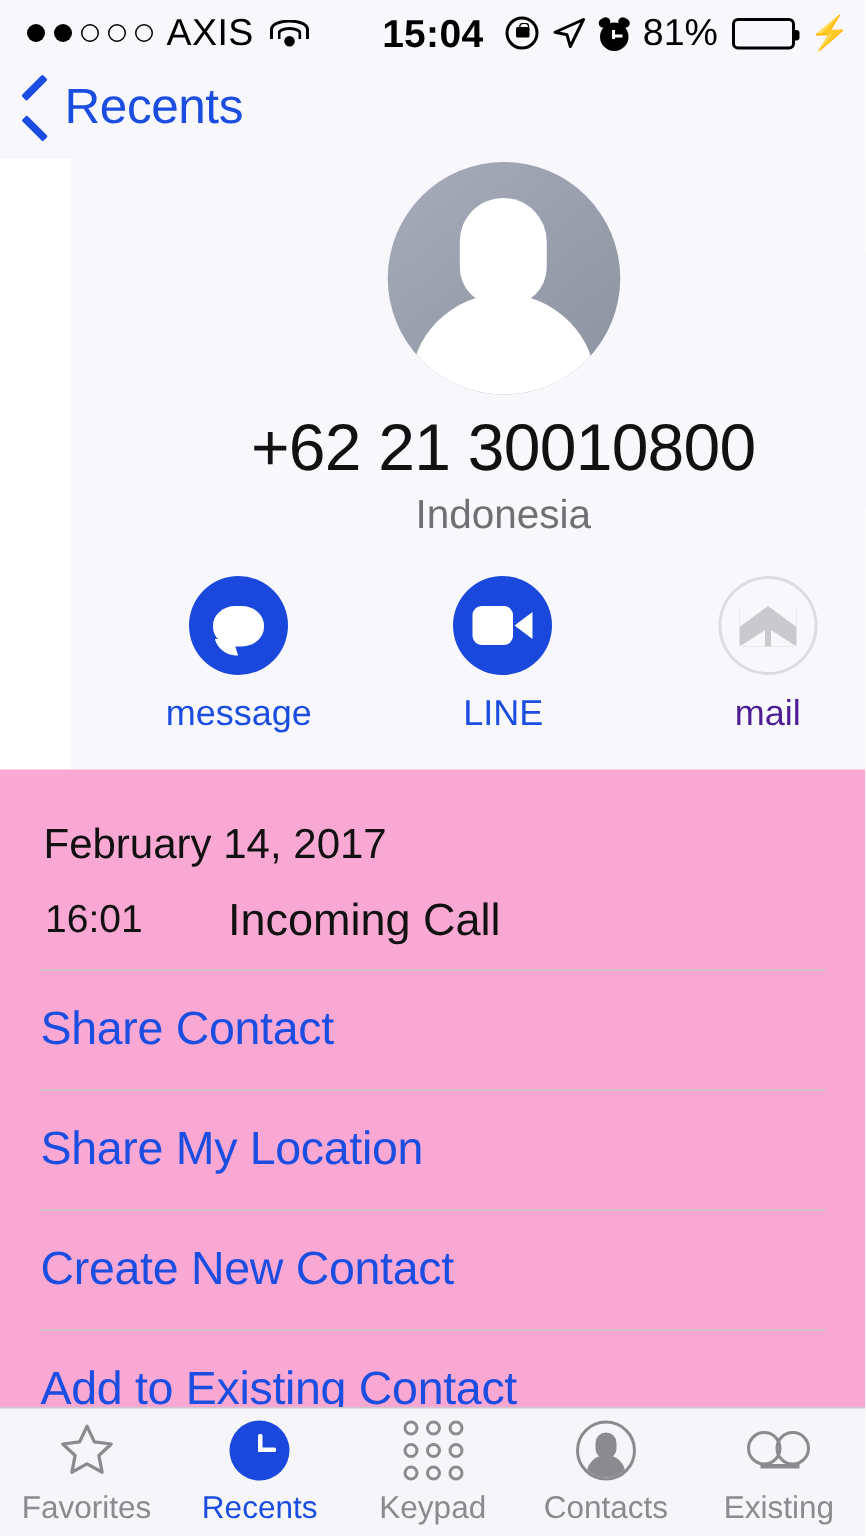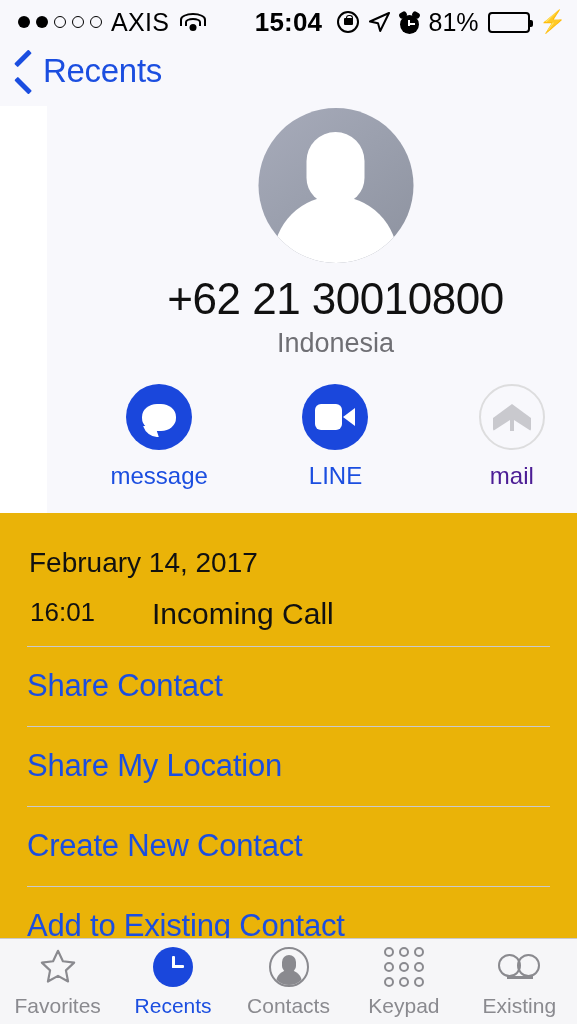--- a/index.html
+++ b/index.html
@@ -178,21 +178,21 @@
   }
   .envelope .notchR {
     position:absolute; right:0; bottom:0; width:0; height:0;
     border-width:0 17px 11px 0; border-style:solid;
     border-color:transparent transparent #f8f8fc transparent;
   }
 
   
   .body-list {
     position:absolute; top:513px; left:0; width:577px; height:425px;
-    background:#eab308;
+    background:#f9a8d4;
   }
   .datehead {
     position:absolute; left:29px; top:34px;
     font-size:28px; color:#111;
   }
   .callrow {
     position:absolute; left:0; top:84px; width:577px; height:46px;
   }
   .callrow .time { position:absolute; left:30px; font-size:26px; color:#111; }
   .callrow .type { position:absolute; left:152px; font-size:30px; color:#111;
@@ -383,42 +383,42 @@
       <span class="icon-box">
         <span class="clock-active">
             <span class="hh"></span>
             <span class="mm"></span>
           </span>
       </span>
       <span class="tlabel">Recents</span>
     </div>
     <div class="tab">
       <span class="icon-box">
+        <span class="keypadicon">
+          <i></i>
+            <i></i>
+            <i></i>
+            <i></i>
+            <i></i>
+            <i></i>
+            <i></i>
+            <i></i>
+            <i></i>
+        </span>
+      </span>
+      <span class="tlabel">Keypad</span>
+    </div>
+    <div class="tab">
+      <span class="icon-box">
         <span class="contacticon">
             <span class="h"></span>
             <span class="b"></span>
           </span>
       </span>
       <span class="tlabel">Contacts</span>
-    </div>
-    <div class="tab">
-      <span class="icon-box">
-        <span class="keypadicon">
-          <i></i>
-            <i></i>
-            <i></i>
-            <i></i>
-            <i></i>
-            <i></i>
-            <i></i>
-            <i></i>
-            <i></i>
-        </span>
-      </span>
-      <span class="tlabel">Keypad</span>
     </div>
     <div class="tab">
       <span class="icon-box">
         <span class="vmicon">
             <span class="c l"></span>
             <span class="c r"></span>
             <span class="bar"></span>
           </span>
       </span>
       <span class="tlabel">Existing</span>

